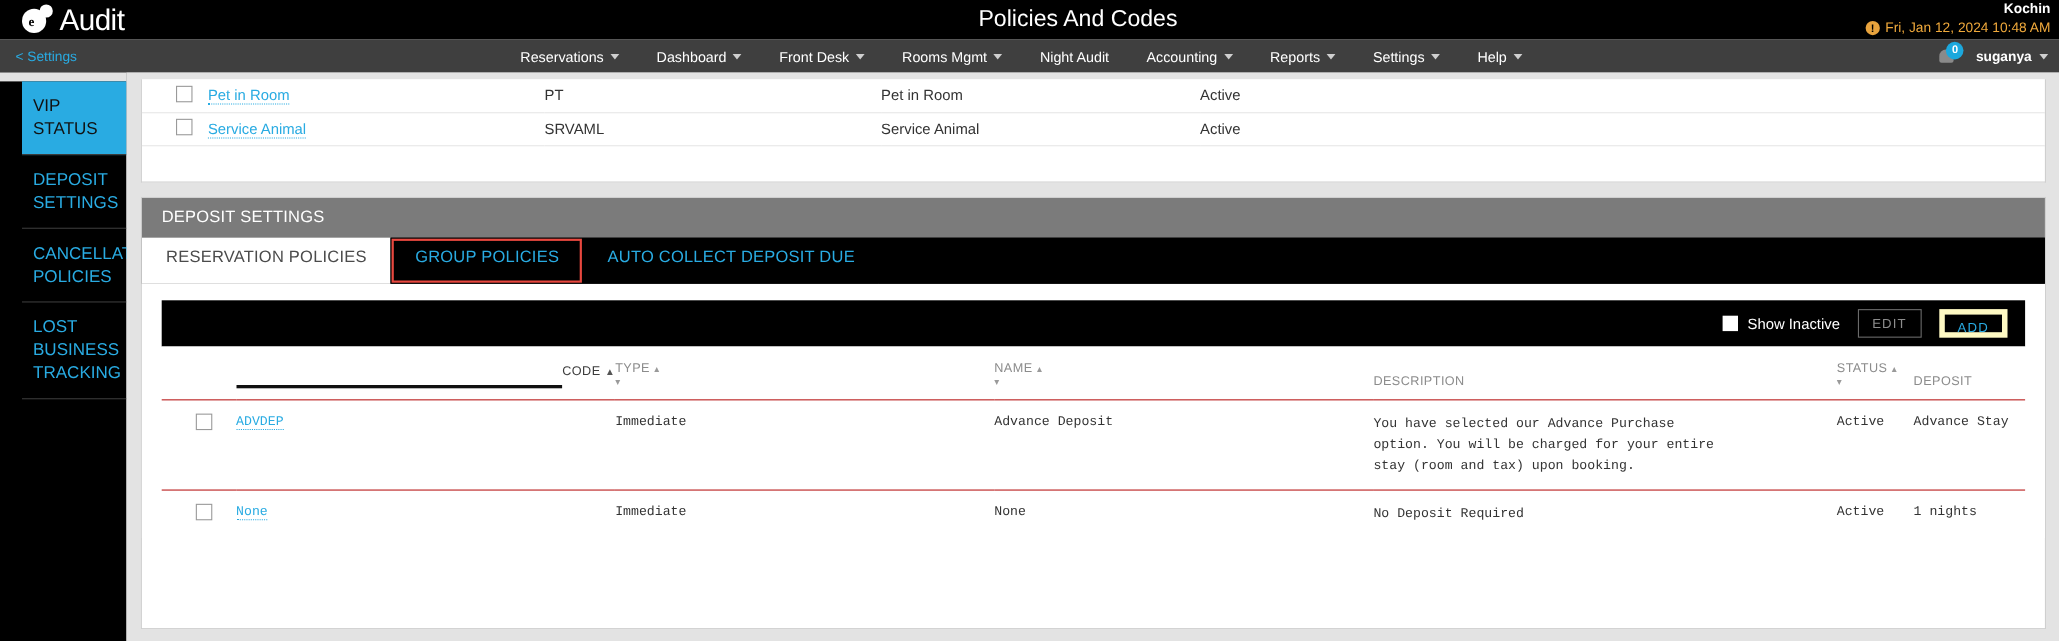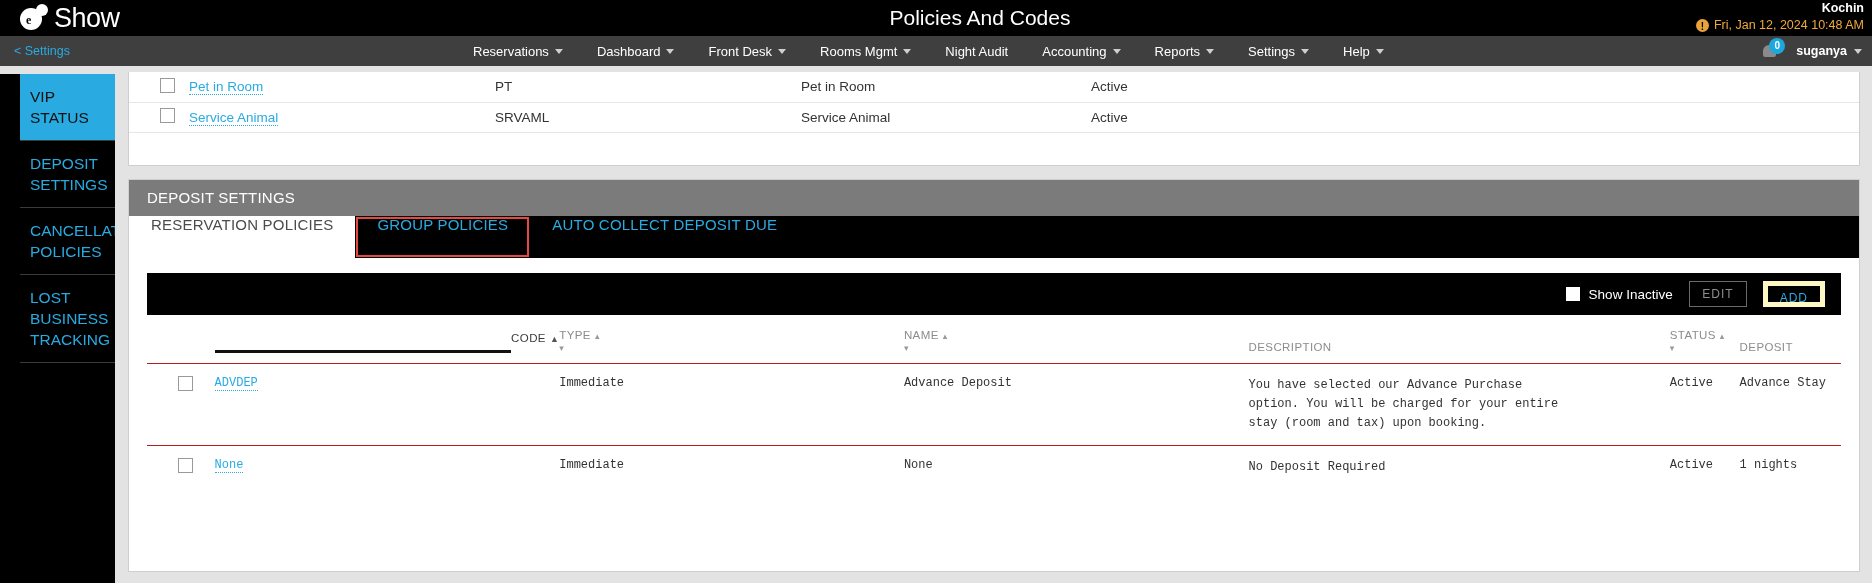--- a/index.html
+++ b/index.html
@@ -169,21 +169,21 @@
   }
   .section-header {
     height: 36px; background: #7b7b7b; color: #ffffff;
     font-size: 15px; line-height: 36px; padding-left: 18px;
     letter-spacing: 0.2px;
   }
   .tabbar {
     height: 42px; background: #000000; display: flex; align-items: stretch;
   }
   .tab {
-    display: flex; align-items: flex-start; padding: 0 22px;
+    display: flex; align-items: flex-end; padding: 16px 22px;
     font-size: 15px; letter-spacing: 0.2px; cursor: pointer;
     color: #29abe2; background: #000000;
   }
   .tab.selected {
     background: #ffffff; color: #4b4b4b;
   }
   .tab.focus-ring {
     outline: 2px solid #e8483f; outline-offset: -3px;
   }
   .tab-rest { flex: 1; background: #000000; }
@@ -198,21 +198,21 @@
     display: flex; align-items: center; gap: 9px;
     color: #ffffff; font-size: 13.5px; cursor: pointer;
   }
   .chk-white {
     width: 14px; height: 14px; background: #ffffff; display: inline-block;
   }
   .btn {
     min-width: 58px; height: 26px; line-height: 24px; text-align: center;
     font-size: 12px; letter-spacing: 1px; cursor: pointer; padding: 0 12px;
   }
-  .btn-edit { border: 1px solid #6a6a6a; color: #8d8d8d; background: #000; text-align: right; }
+  .btn-edit { border: 1px solid #6a6a6a; color: #8d8d8d; background: #000; }
   .btn-add  { border: 5px solid #fef9c3; color: #29abe2; background: #000; }
 
   .grid { width: 100%; border-collapse: collapse; background: #fff; }
   .grid th {
     text-align: left; font-size: 11.5px; color: #8c8c8c; font-weight: normal;
     letter-spacing: 0.4px; padding: 14px 0 10px 0; vertical-align: bottom;
   }
   .grid th.sorted { color: #3b3b3b; text-align: right; }
   .grid th .sortmark { font-size: 9px; margin-left: 4px; color: #9a9a9a; }
   .grid th.sorted .sortmark { color: #555; }
@@ -237,21 +237,21 @@
 </head>
 <body>
 
 <div class="topbar">
   <div class="logo">
     <div class="logo-mark">
       <div class="logo-circle"></div>
       <div class="logo-inner">e</div>
       <div class="logo-dot"></div>
     </div>
-    <div class="logo-text">Show</div>
+    <div class="logo-text">Audit</div>
   </div>
   <div class="page-title">Policies And Codes</div>
   <div class="hotel-name">Kochin</div>
   <div class="datetime-row">
     <span class="warn-icon"></span>
     <span class="datetime-text">Fri, Jan 12, 2024 10:48 AM</span>
   </div>
 </div>
 
 <div class="navbar">

